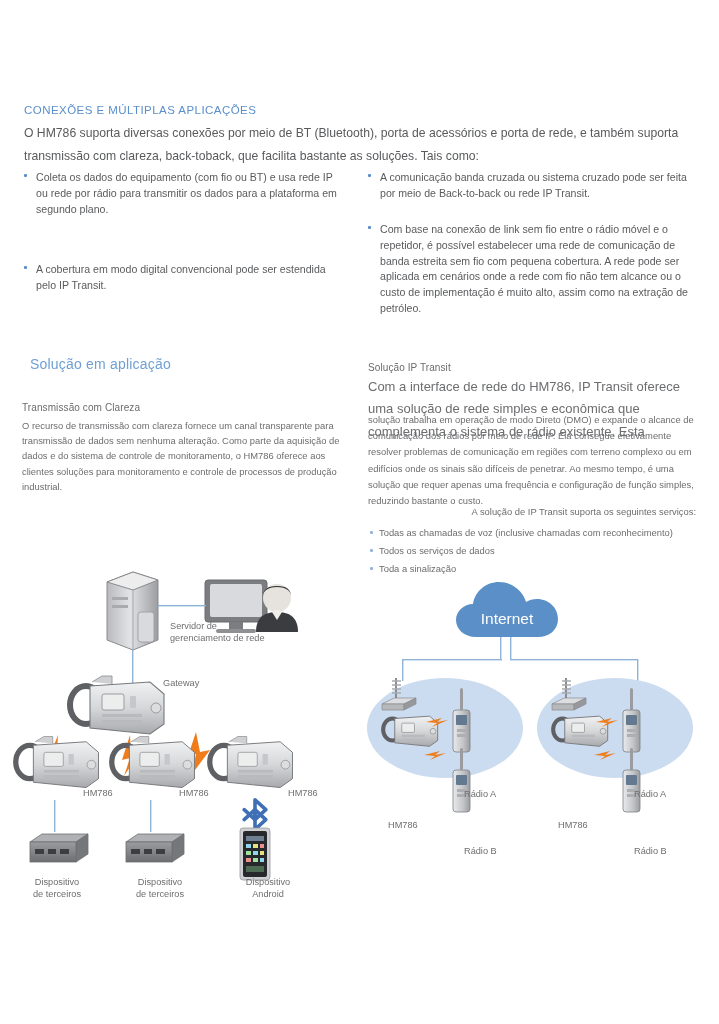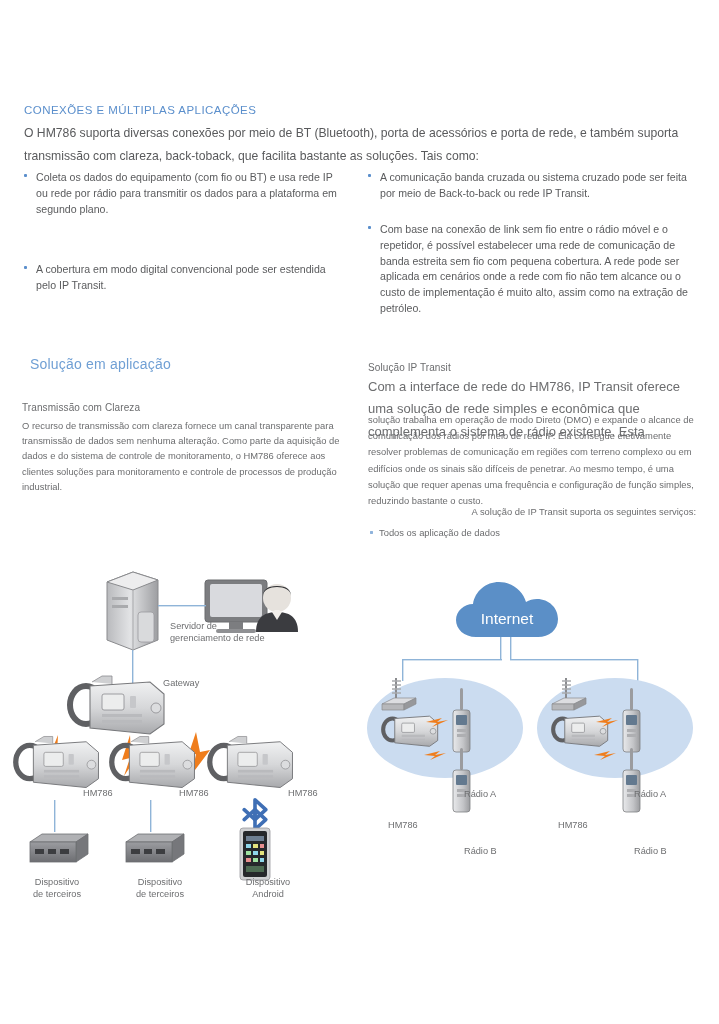--- a/index.html
+++ b/index.html
@@ -94,24 +94,29 @@
   <div class="body-par left">O recurso de transmissão com clareza fornece um canal transparente para transmissão de dados sem nenhuma alteração. Como parte da aquisição de dados e do sistema de controle de monitoramento, o HM786 oferece aos clientes soluções para monitoramento e controle de processos de produção industrial.</div>
 
   <div class="sub-title right">Solução IP Transit</div>
   <div class="par-r1">Com a interface de rede do HM786, IP Transit oferece uma solução de rede simples e econômica que complementa o sistema de rádio existente. Esta</div>
   <div class="par-r2">solução trabalha em operação de modo Direto (DMO) e expande o alcance de comunicação dos rádios por meio de rede IP. Ela consegue efetivamente resolver problemas de comunicação em regiões com terreno complexo ou em edifícios onde os sinais são difíceis de penetrar. Ao mesmo tempo, é uma solução que requer apenas uma frequência e configuração de função simples, reduzindo bastante o custo.</div>
   <div class="par-r3">A solução de IP Transit suporta os seguintes serviços:</div>
 
   <div class="svc-list">
     <div class="svc-item">
       <span class="sdot"></span>
+      <span>Todas as chamadas de voz (inclusive chamadas com reconhecimento)</span>
     </div>
     <div class="svc-item">
       <span class="sdot"></span>
-      <span>Todos os aplicação de dados</span>
+      <span>Todos os serviços de dados</span>
+    </div>
+    <div class="svc-item">
+      <span class="sdot"></span>
+      <span>Toda a sinalização</span>
     </div>
   </div>
 
   <div class="diagram">
 
     <svg width="360" height="380" viewBox="0 0 360 380" style="position:absolute;left:0;top:0;">
       <defs>
         <linearGradient id="gtower" x1="0" y1="0" x2="1" y2="0">
           <stop offset="0" stop-color="#b9babd"></stop>
             <stop offset="0.45" stop-color="#e2e3e5"></stop>

